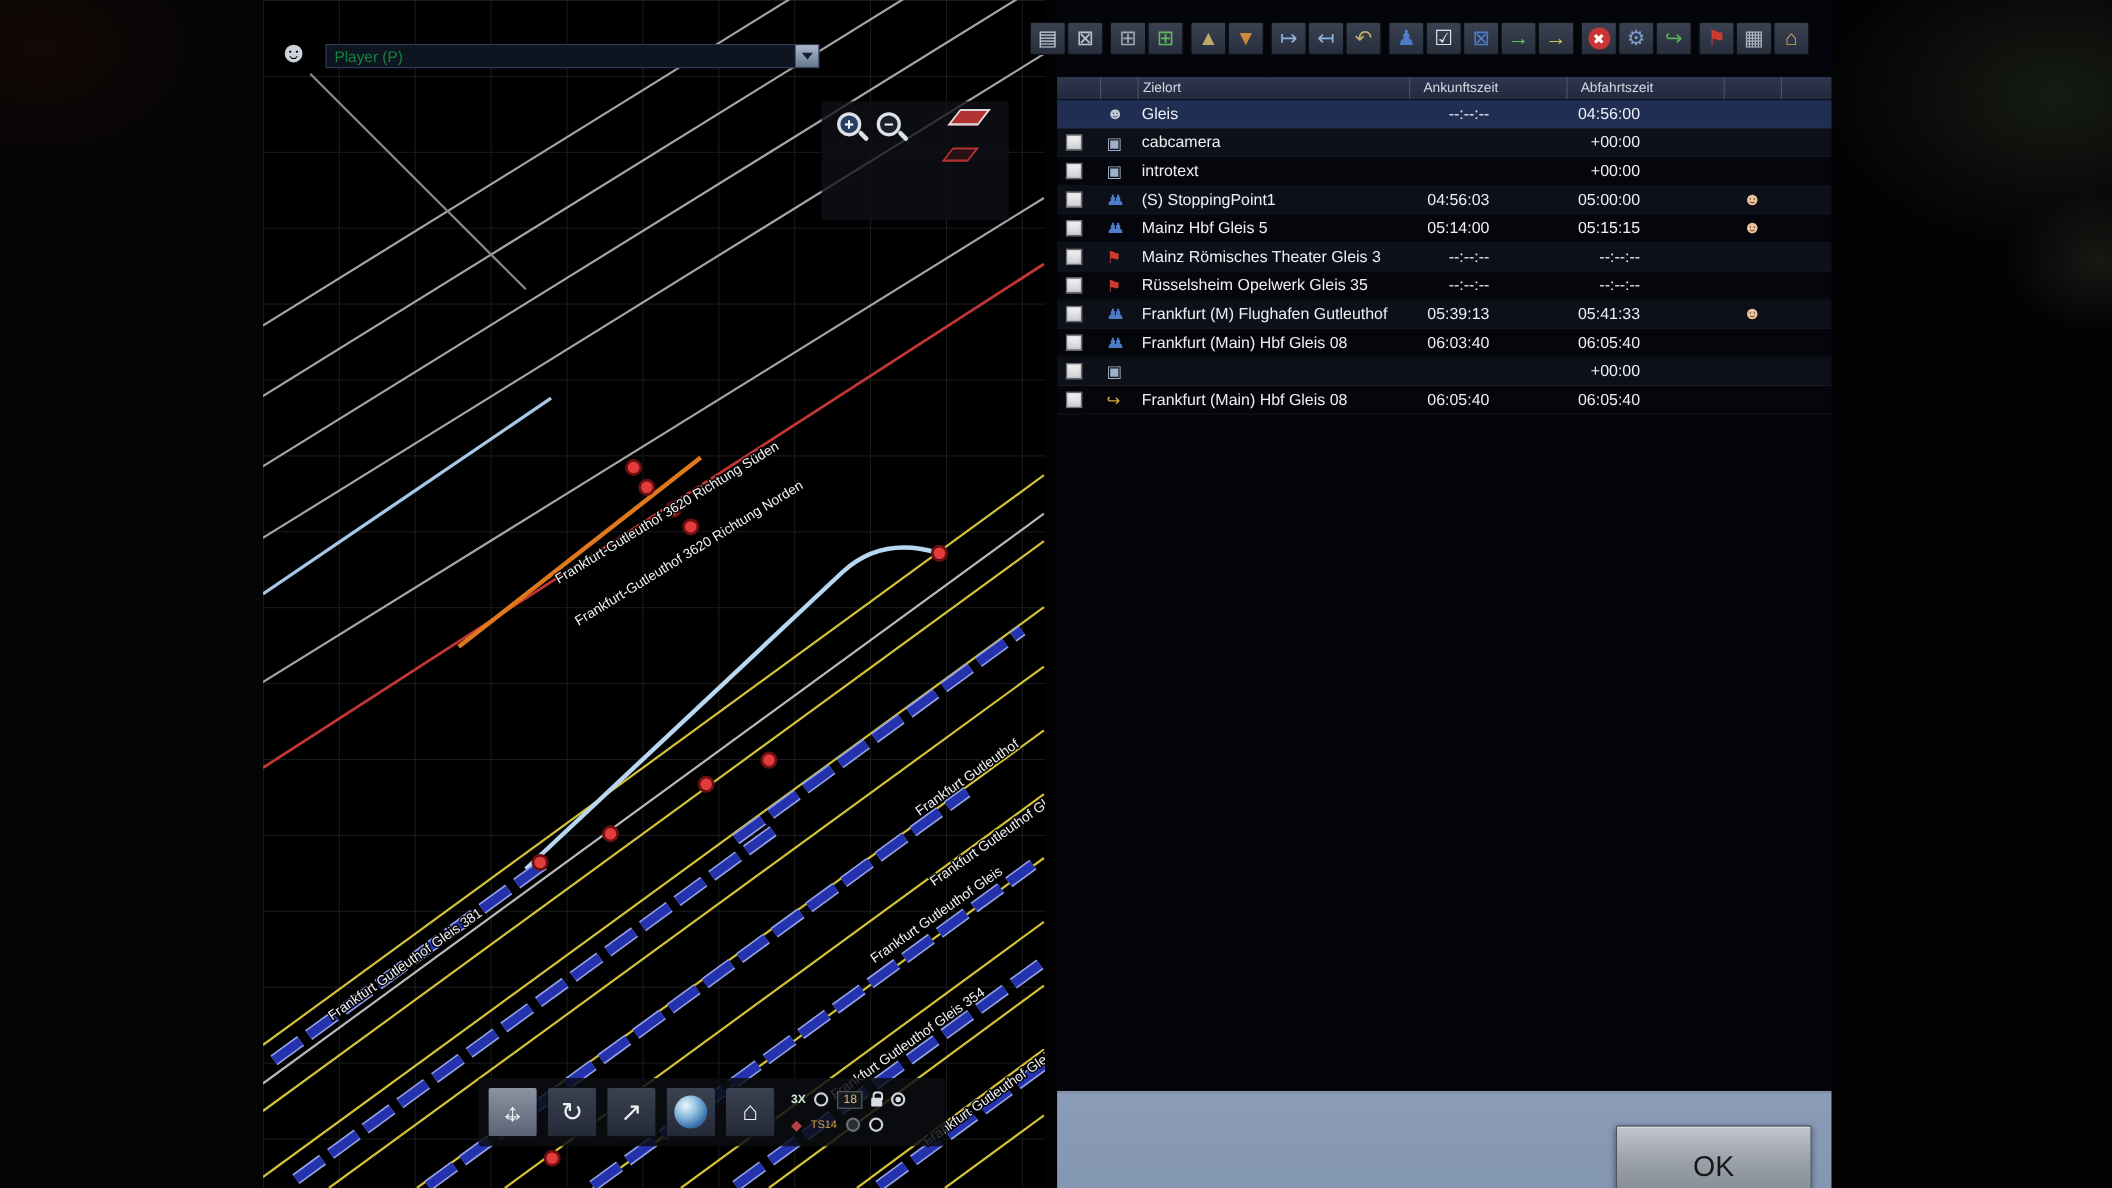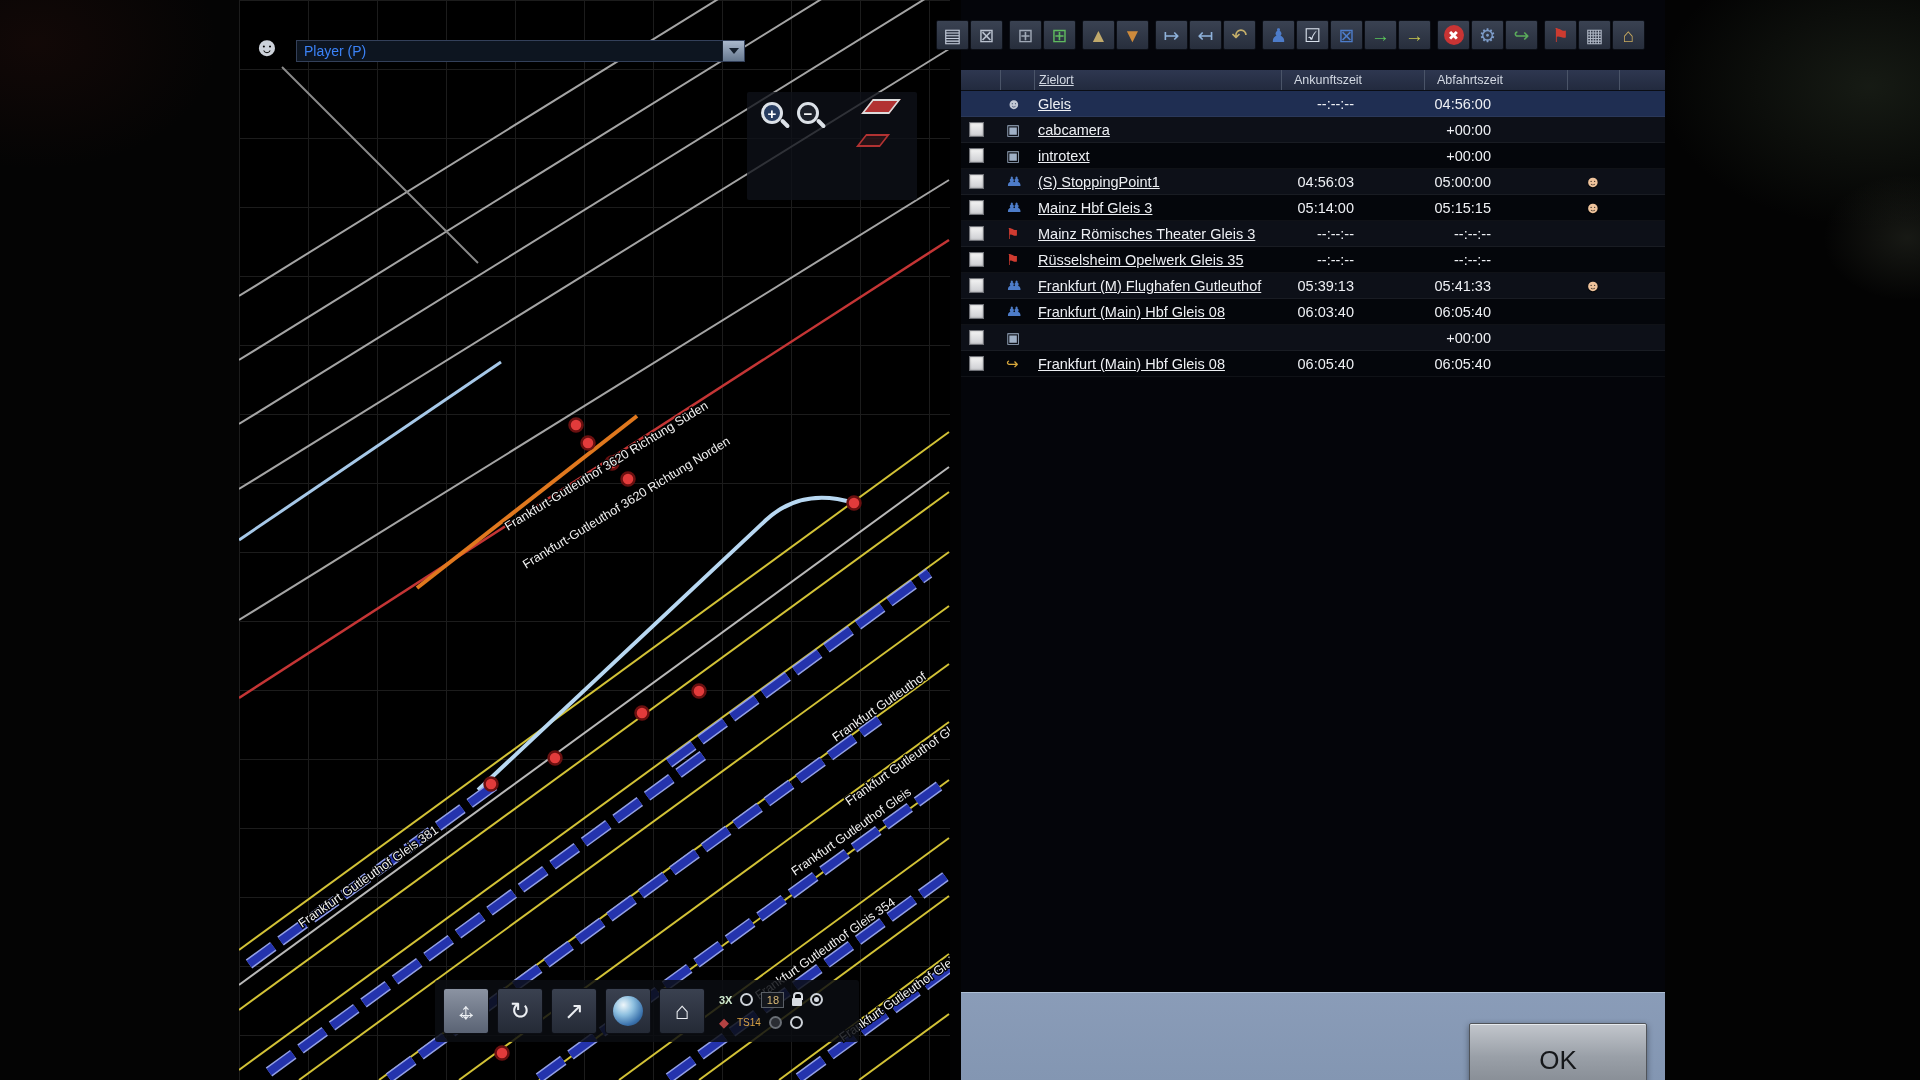--- a/index.html
+++ b/index.html
@@ -21,21 +21,21 @@
                      linear-gradient(90deg,#1c1c1c 1px, transparent 1px);
     background-size:69px 69px; background-color:#000; }
   #map-svg { position:absolute; inset:0; }
 
   #player-avatar { position:absolute; left:10px; top:28px; width:36px; height:38px;
     display:flex; align-items:center; justify-content:center; }
   #player-avatar span { font-size:27px; color:#cdd2da; text-shadow:0 1px 2px #000; }
 
   #train-dropdown { position:absolute; left:57px; top:40px; width:449px; height:22px;
     background:#0d1520; border:1px solid #33405a; display:flex; }
-  .dd-value { flex:1; color:#3b82f6; font-size:14px; line-height:20px; padding-left:7px; white-space:nowrap; }
+  .dd-value { flex:1; color:#15803d; font-size:14px; line-height:20px; padding-left:7px; white-space:nowrap; }
   .dd-btn { width:22px; background:linear-gradient(#aab8cc,#66788f); display:flex;
     align-items:center; justify-content:center; border-left:1px solid #1a2230; }
   .dd-arrow { width:0; height:0; border:5px solid transparent; border-top:6px solid #141e2c; margin-top:5px; }
 
   #zoom-panel { position:absolute; left:508px; top:92px; width:170px; height:108px;
     background:rgba(14,17,24,.78); border-radius:2px; }
   .mag { position:absolute; width:22px; height:22px; border:3px solid #dde2e8; border-radius:50%;
     display:flex; align-items:center; justify-content:center; color:#fff; font-weight:bold; font-size:15px; }
   .mag::after { content:""; position:absolute; right:-7px; bottom:-8px; width:4px; height:11px;
     background:#dde2e8; transform:rotate(-45deg); border-radius:2px; }
@@ -85,21 +85,21 @@
     background:linear-gradient(#2e3750,#222a3e); border-bottom:1px solid #0a0d14;
     color:#d2d8e2; font-size:12.5px; }
   .hc { display:flex; align-items:center; padding-left:12px; border-left:1px solid #4a5468; height:100%; }
   .hc.c0 { border-left:none; }
   #table-rows { position:absolute; left:0; top:91px; width:704px; }
   .trow { display:flex; height:26px; align-items:center; background:#04060b;
     border-bottom:1px solid rgba(255,255,255,.05); color:#eef0f4; font-size:14.5px; }
   .trow.alt { background:#0d1018; }
   .trow.sel { background:#1f2e52; }
   .cell { display:flex; align-items:center; height:100%; white-space:nowrap; }
-  .c0 { width:39px; } .c1 { width:34px; } .c2 { width:247px; padding-left:4px;text-decoration:underline; }
+  .c0 { width:39px; } .c1 { width:34px; } .c2 { width:247px; padding-left:4px; }
   .c3 { width:143px; } .c4 { width:143px; } .c5 { width:52px; justify-content:center; } .c6 { width:46px; }
   .cell.c3 { justify-content:flex-end; padding-right:70px; }
   .cell.c4 { justify-content:flex-end; padding-right:76px; }
   .cbx { width:15px; height:15px; margin-left:8px; background:linear-gradient(#f4f4f4,#cdced2);
     border:1px solid #6e7076; box-shadow:inset 0 0 2px rgba(0,0,0,.35); }
   .ric { font-size:15px; margin-left:6px; }
   .ric.dbl { letter-spacing:-7px; font-size:13px; padding-right:7px; }
   .paxface { font-size:16px; text-shadow:0 1px 1px #000; }
 
   #bottom-panel { position:absolute; left:0; top:992px; width:704px; height:177px;
@@ -376,21 +376,21 @@
           </div>
           <div class="cell c6"></div>
         </div>
         <div class="trow">
           <div class="cell c0">
             <span class="cbx"></span>
           </div>
           <div class="cell c1">
             <span class="ric dbl" style="color: rgb(77, 124, 201);">♟♟</span>
           </div>
-          <div class="cell c2">Mainz Hbf Gleis 3</div>
+          <div class="cell c2">Mainz Hbf Gleis 5</div>
           <div class="cell c3">05:14:00</div>
           <div class="cell c4">05:15:15</div>
           <div class="cell c5">
             <span class="paxface" style="color: rgb(238, 195, 156);">☻</span>
           </div>
           <div class="cell c6"></div>
         </div>
         <div class="trow alt">
           <div class="cell c0">
             <span class="cbx"></span>

